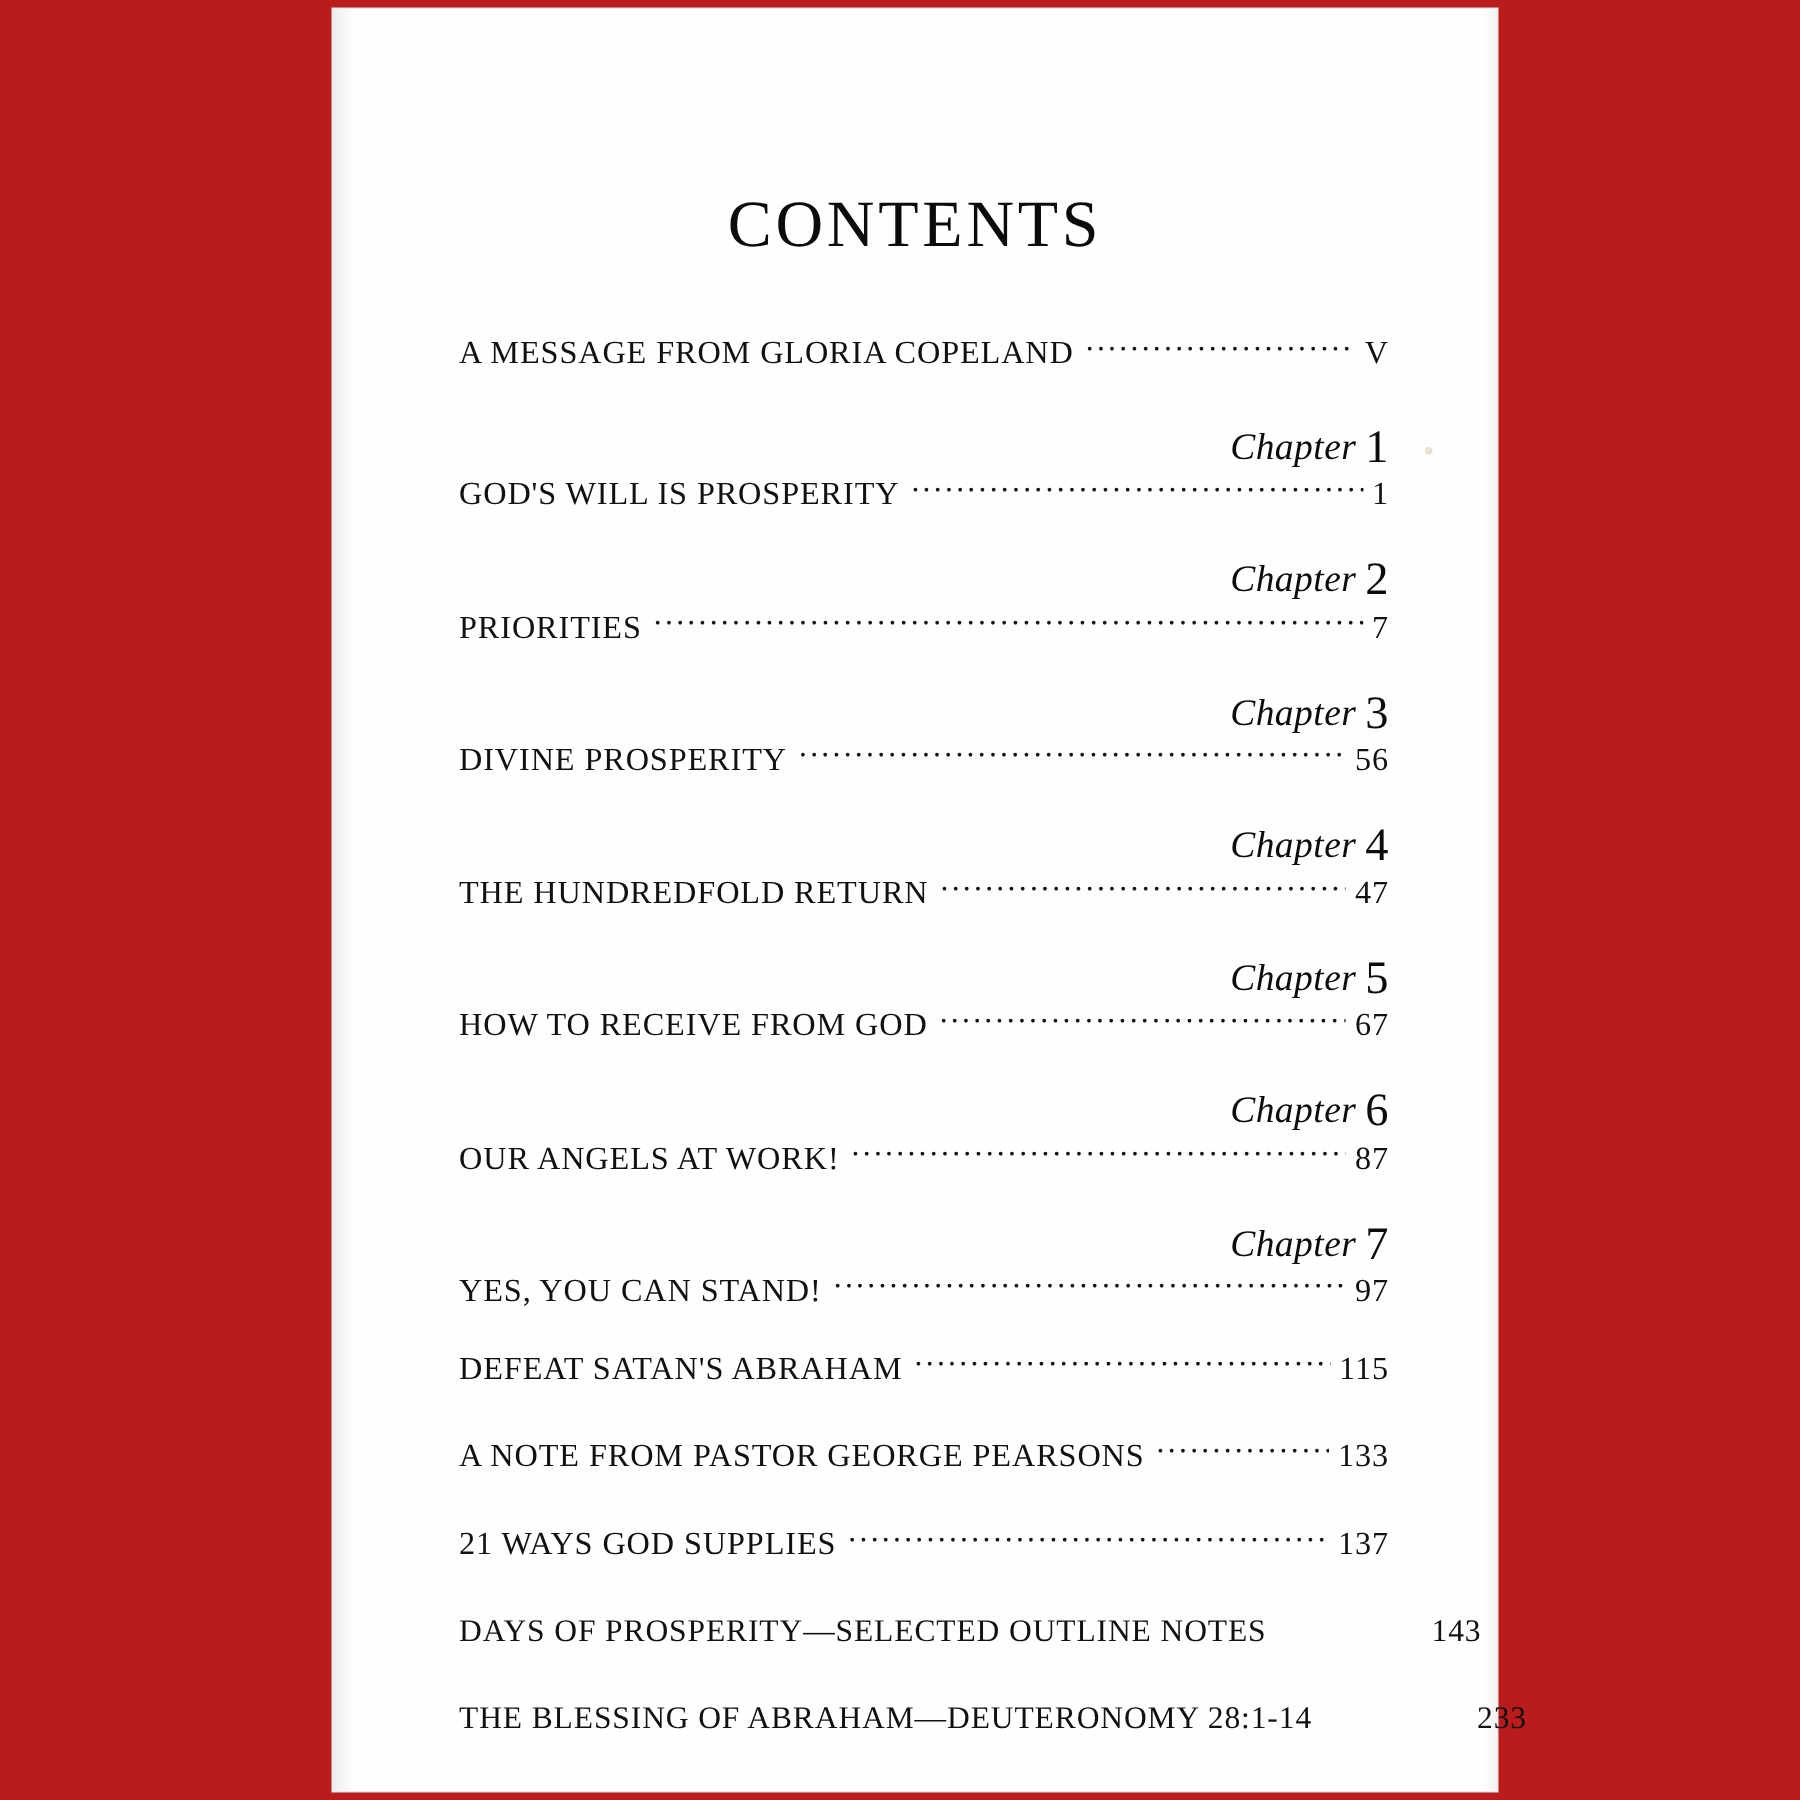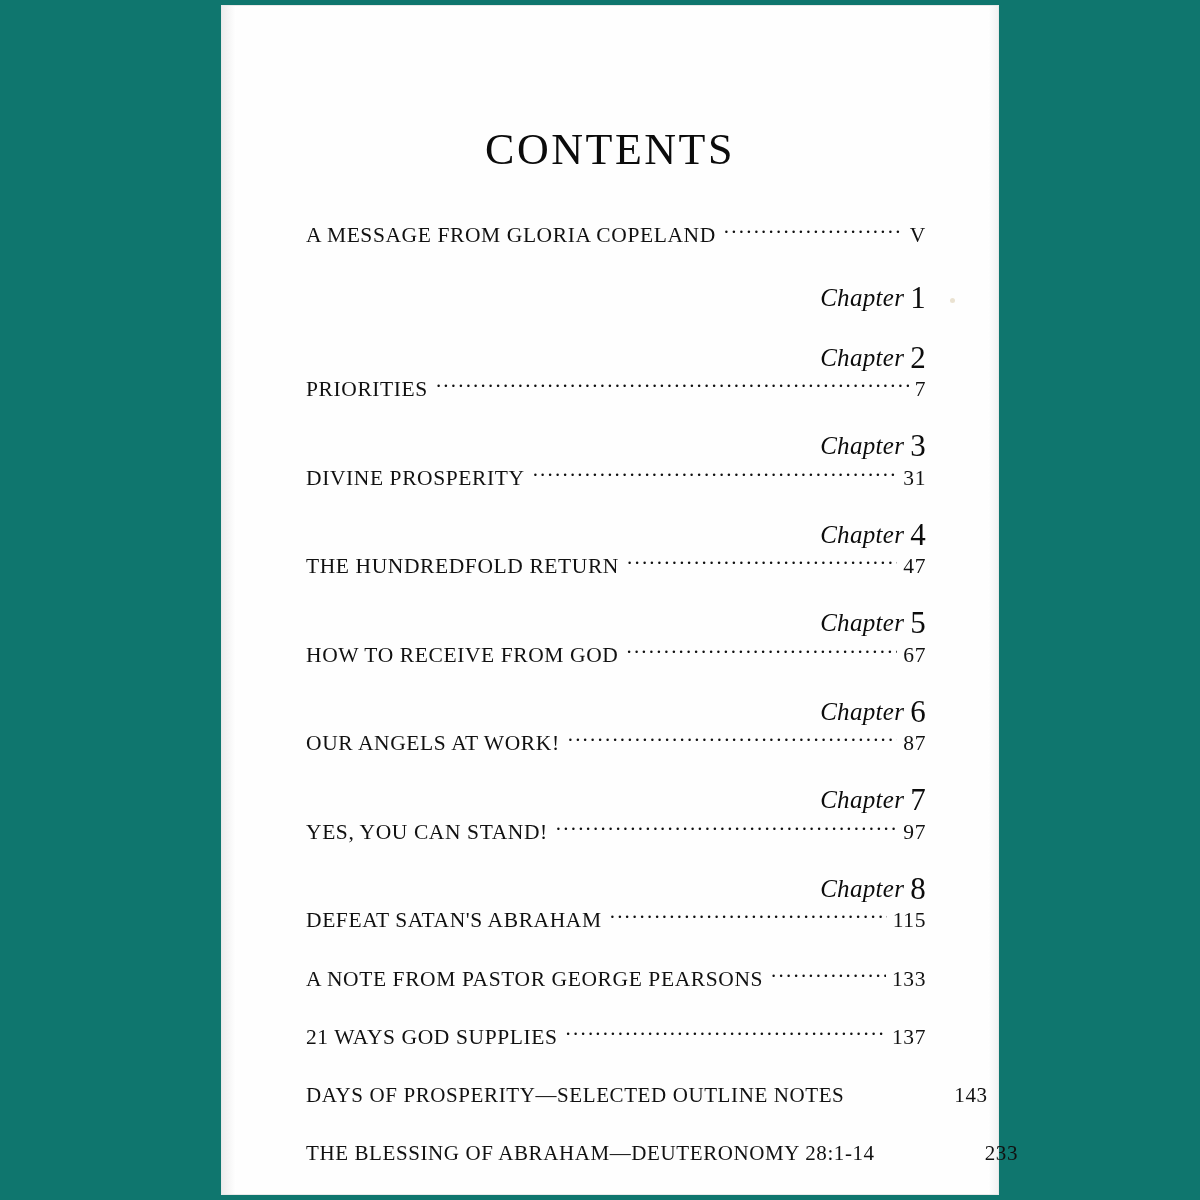--- a/index.html
+++ b/index.html
@@ -11,21 +11,21 @@
     overflow: hidden;
   }
   body {
     font-family: "Liberation Serif", serif;
   }
 
   #page-canvas {
     position: relative;
     width: 1200px;
     height: 1200px;
-    background: #0f766e;
+    background: #b91c1c;
   }
 
   
   .book-page {
     position: absolute;
     left: 222px;
     top: 6px;
     width: 776px;
     height: 1188px;
     background: #fefefe;
@@ -167,41 +167,46 @@
           <span class="entry-title">A MESSAGE FROM GLORIA COPELAND</span>
           <span class="dots"></span>
           <span class="page-num">V</span>
         </div>
       </div>
 
       <div class="chapter-block">
         <div class="chapter-label">
           <span class="chapter-word">Chapter</span><span class="chapter-num">1</span>
         </div>
+        <div class="leader-row">
+          <span class="entry-title">GOD'S WILL IS PROSPERITY</span>
+          <span class="dots"></span>
+          <span class="page-num">1</span>
+        </div>
       </div>
 
       <div class="chapter-block">
         <div class="chapter-label">
           <span class="chapter-word">Chapter</span><span class="chapter-num">2</span>
         </div>
         <div class="leader-row">
           <span class="entry-title">PRIORITIES</span>
           <span class="dots"></span>
           <span class="page-num">7</span>
         </div>
       </div>
 
       <div class="chapter-block">
         <div class="chapter-label">
           <span class="chapter-word">Chapter</span><span class="chapter-num">3</span>
         </div>
         <div class="leader-row">
           <span class="entry-title">DIVINE PROSPERITY</span>
           <span class="dots"></span>
-          <span class="page-num">31</span>
+          <span class="page-num">56</span>
         </div>
       </div>
 
       <div class="chapter-block">
         <div class="chapter-label">
           <span class="chapter-word">Chapter</span><span class="chapter-num">4</span>
         </div>
         <div class="leader-row">
           <span class="entry-title">THE HUNDREDFOLD RETURN</span>
           <span class="dots"></span>
@@ -236,23 +241,20 @@
           <span class="chapter-word">Chapter</span><span class="chapter-num">7</span>
         </div>
         <div class="leader-row">
           <span class="entry-title">YES, YOU CAN STAND!</span>
           <span class="dots"></span>
           <span class="page-num">97</span>
         </div>
       </div>
 
       <div class="chapter-block">
-        <div class="chapter-label">
-          <span class="chapter-word">Chapter</span><span class="chapter-num">8</span>
-        </div>
         <div class="leader-row">
           <span class="entry-title">DEFEAT SATAN'S ABRAHAM</span>
           <span class="dots"></span>
           <span class="page-num">115</span>
         </div>
       </div>
 
       <div class="back-entry">
         <div class="leader-row">
           <span class="entry-title">A NOTE FROM PASTOR GEORGE PEARSONS</span>

